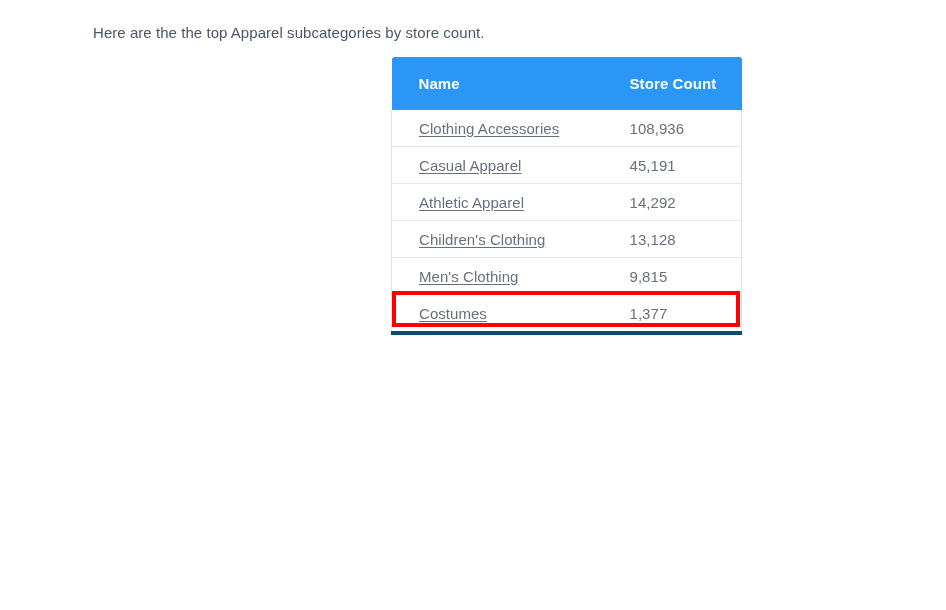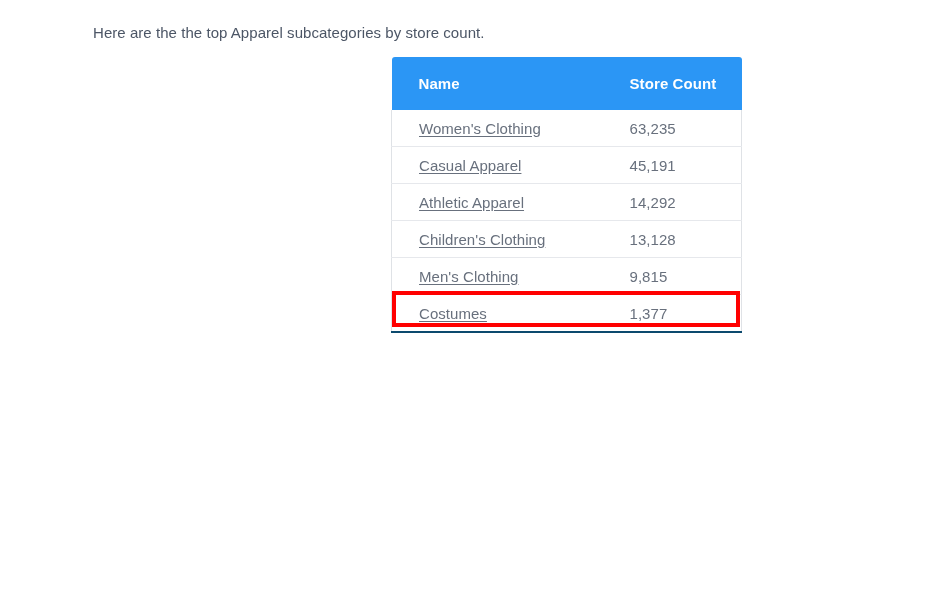--- a/index.html
+++ b/index.html
@@ -73,21 +73,21 @@
   }
   table.result-table tbody tr td.cell-name {
     padding-left: 27px;
     border-left: 1px solid #dfe2e6;
   }
   table.result-table tbody tr td.cell-count {
     padding-left: 8px;
     border-right: 1px solid #dfe2e6;
   }
   table.result-table tbody tr:last-child td {
-    border-bottom: 2px solid #0c4a6e;
+    border-bottom: 4px solid #0c4a6e;
   }
   table.result-table tbody tr:last-child td.cell-name {
     border-bottom-left-radius: 3px;
   }
   table.result-table tbody tr:last-child td.cell-count {
     border-bottom-right-radius: 3px;
   }
 
   col.w-name { width: 230px; }
   col.w-count { width: 120px; }
@@ -123,22 +123,22 @@
       <col class="w-count">
     </colgroup>
     <thead>
       <tr>
         <th class="col-name">Name</th>
         <th class="col-count">Store Count</th>
       </tr>
     </thead>
     <tbody id="table-body">
         <tr>
-          <td class="cell-name"><a class="row-link">Women's Clothing</a></td>
-          <td class="cell-count">63,235</td>
+          <td class="cell-name"><a class="row-link">Clothing Accessories</a></td>
+          <td class="cell-count">108,936</td>
         </tr>
         <tr>
           <td class="cell-name"><a class="row-link">Casual Apparel</a></td>
           <td class="cell-count">45,191</td>
         </tr>
         <tr>
           <td class="cell-name"><a class="row-link">Athletic Apparel</a></td>
           <td class="cell-count">14,292</td>
         </tr>
         <tr>

